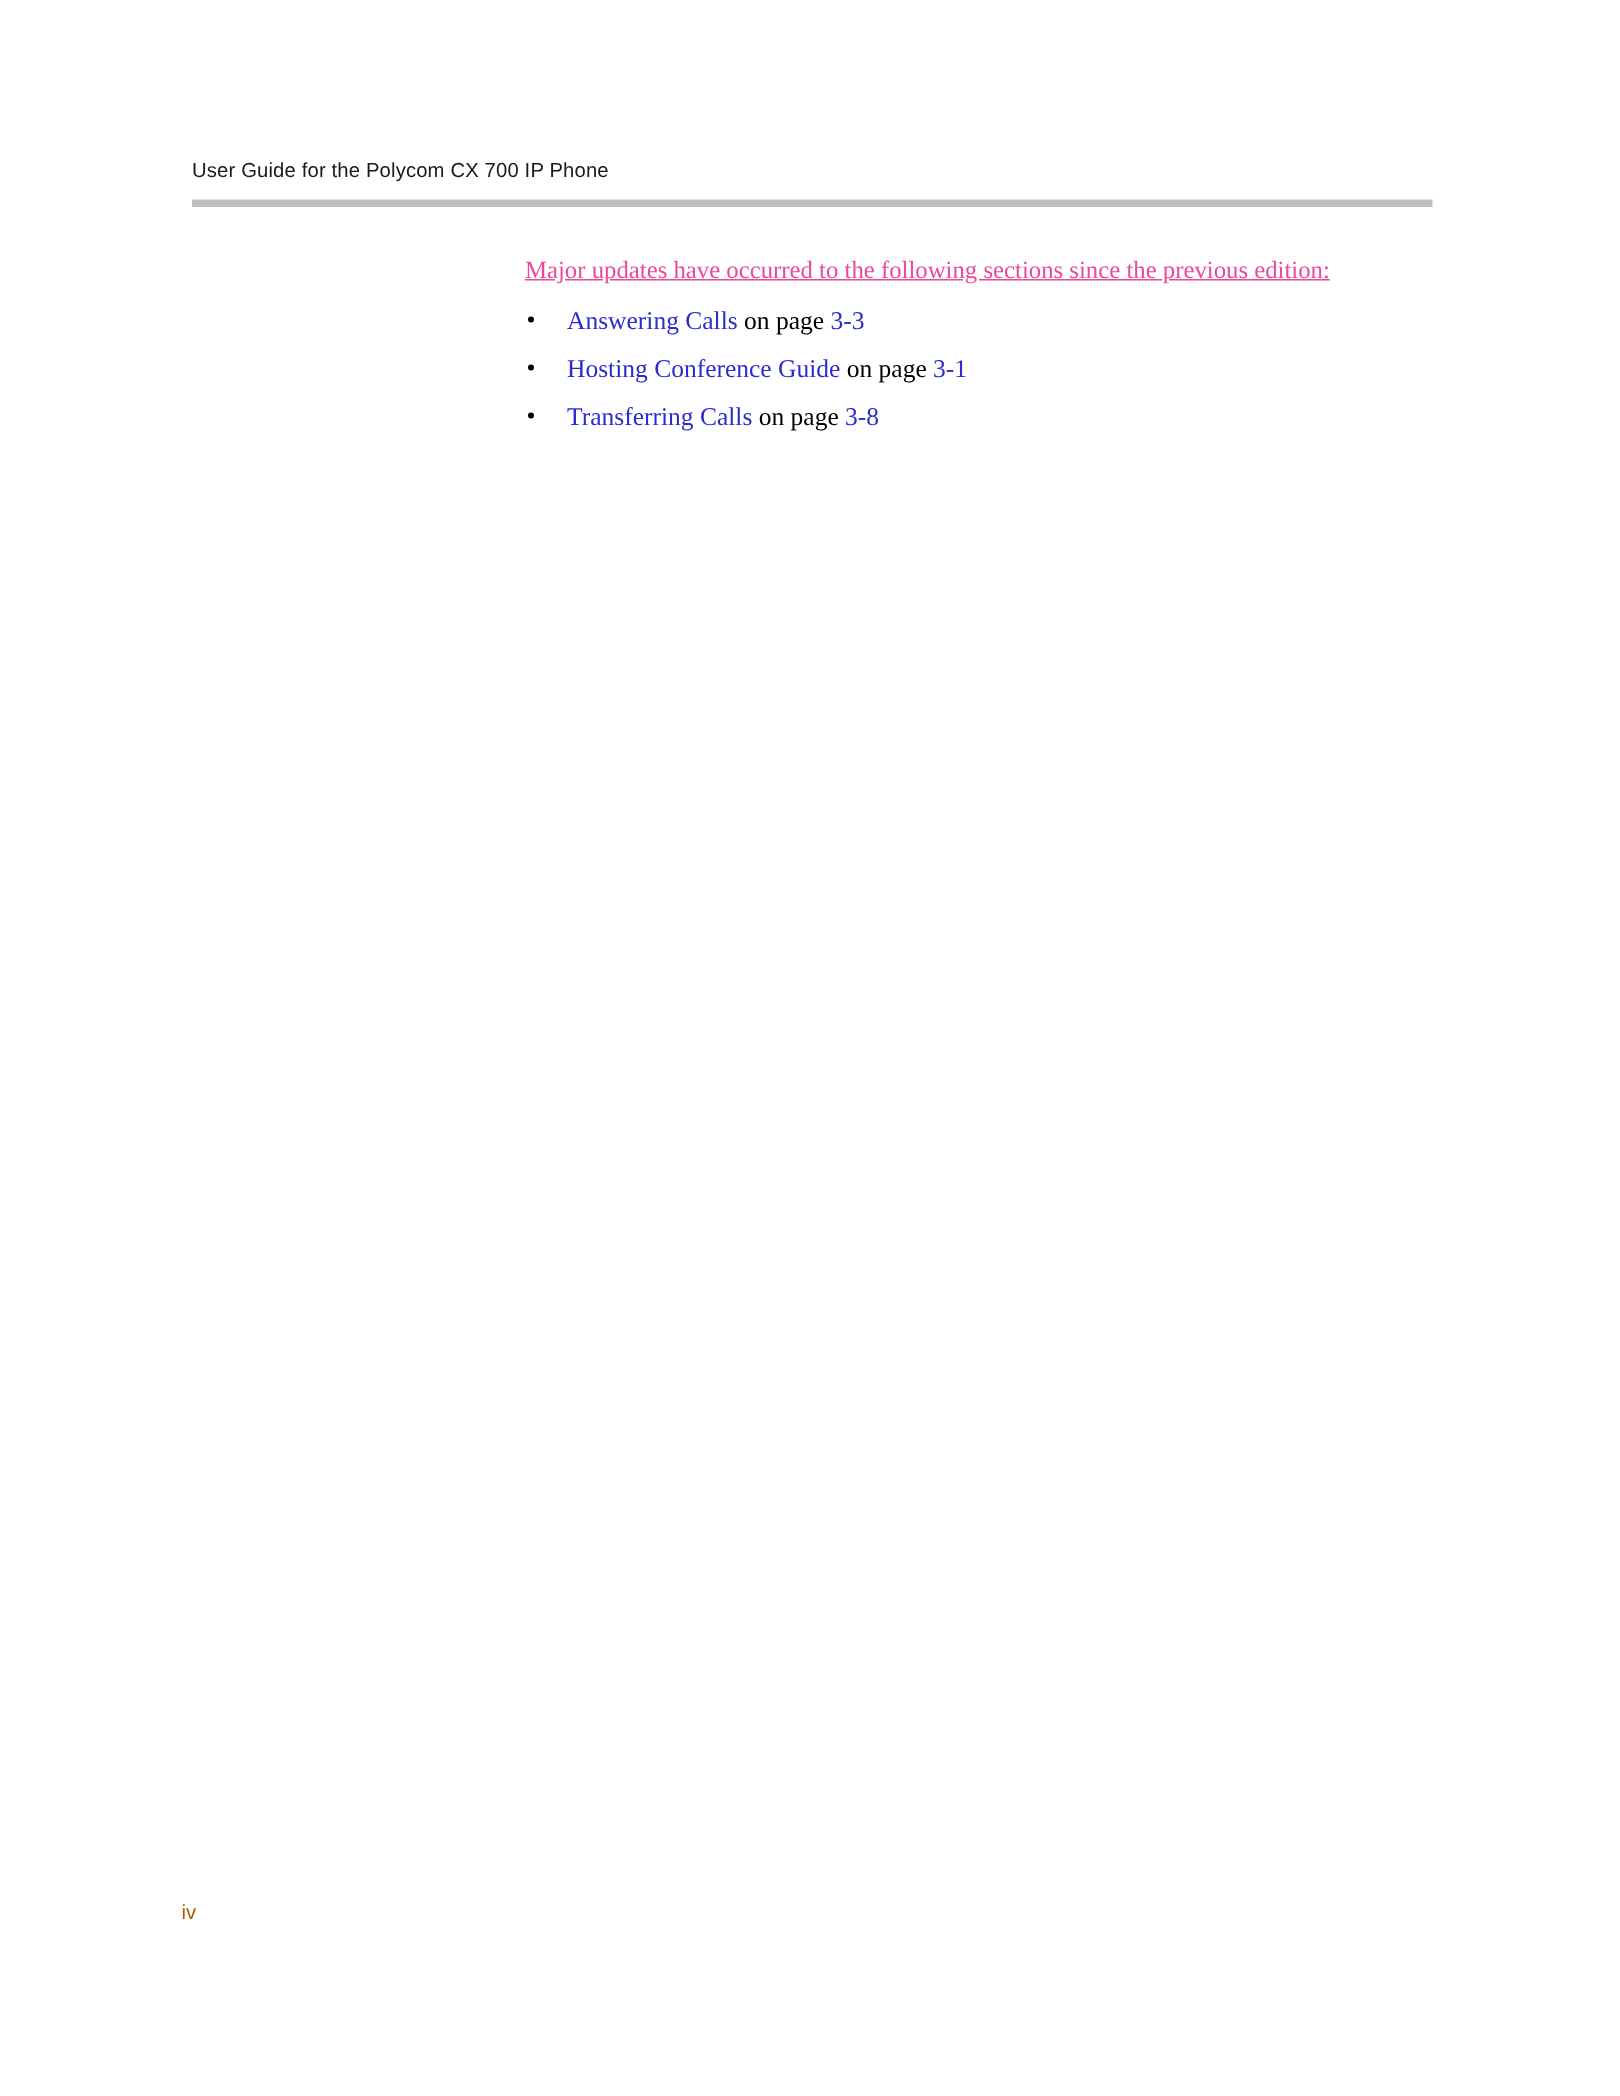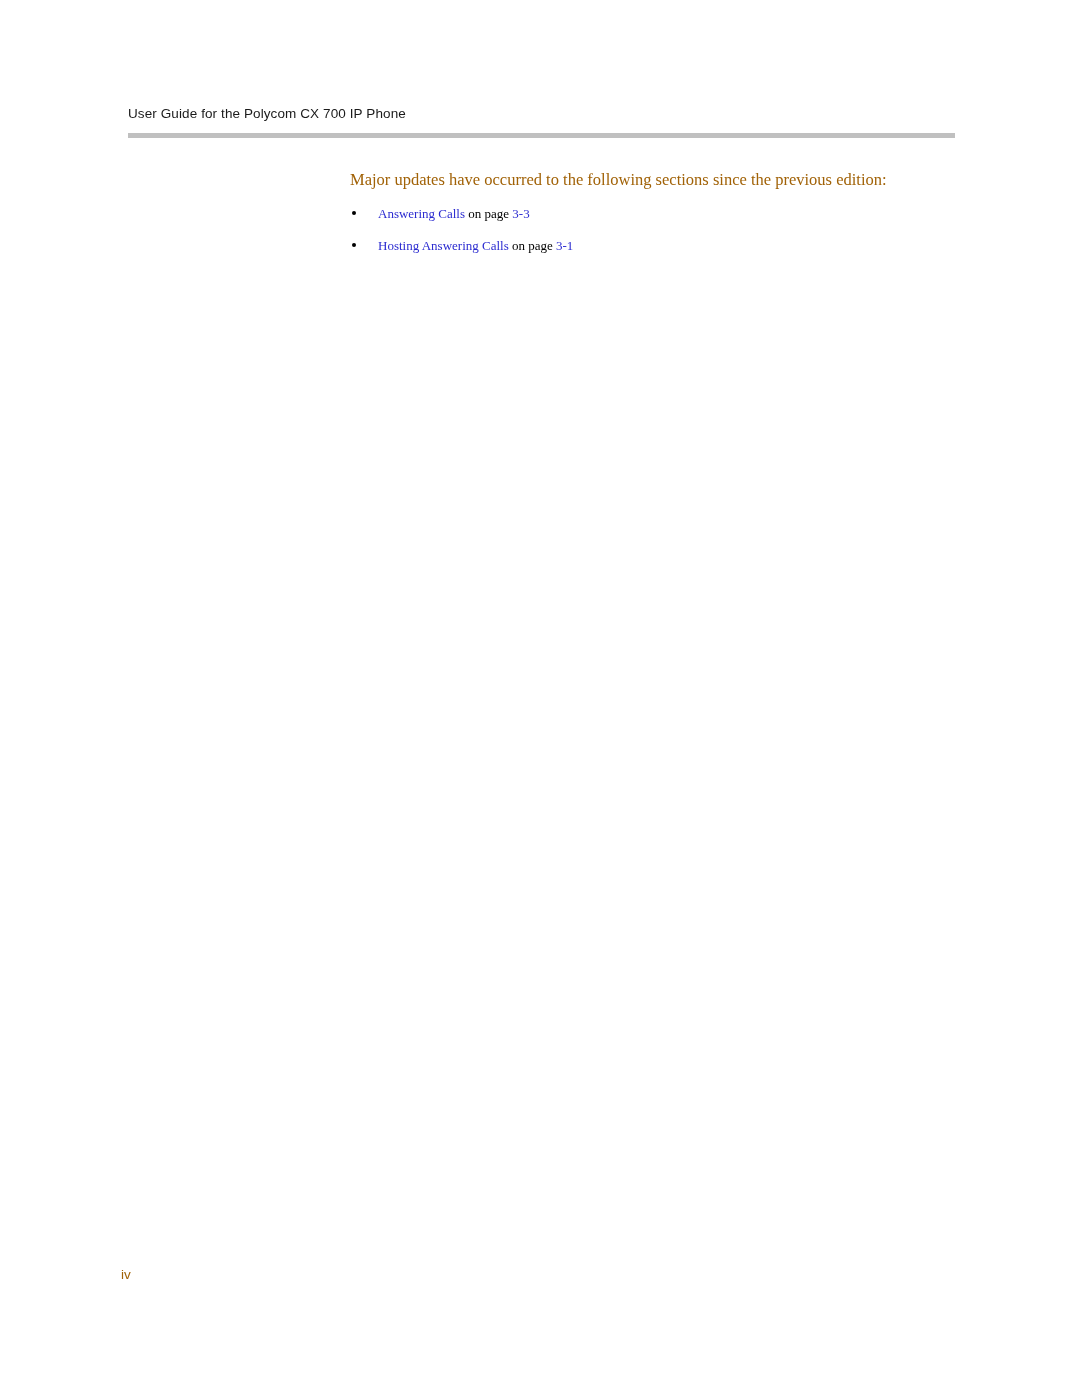--- a/index.html
+++ b/index.html
@@ -50,37 +50,38 @@
     position: absolute;
     left: 350px;
     top: 168px;
     width: 578px;
   }
 
   .intro-paragraph {
     font-family: "Liberation Serif", "DejaVu Serif", serif;
     font-size: 16.5px;
     line-height: 24px;
-    color: #a16207;
+    color: #ec4899;
     margin: 0;
     text-align: left;
+    text-decoration: underline;
   }
 
   .update-list {
     list-style: none;
     margin: 11px 0 0 0;
     padding: 0;
   }
 
   .update-item {
     position: relative;
     padding-left: 28px;
     margin: 0 0 10px 0;
     font-family: "Liberation Serif", "DejaVu Serif", serif;
-    font-size: 13px;
+    font-size: 17px;
     line-height: 22px;
     color: #000000;
     white-space: nowrap;
   }
 
   .update-item:last-child {
     margin-bottom: 0;
   }
 
   .bullet-marker {
@@ -129,23 +130,26 @@
 
     <p class="intro-paragraph">Major updates have occurred to the following sections since the previous edition:</p>
 
     <ul class="update-list">
 
       <li class="update-item">
         <span class="bullet-marker"></span><span class="link-title">Answering Calls</span><span class="plain-text"> </span><span class="plain-text">on page</span><span class="plain-text"> </span><span class="page-ref">3-3</span>
       </li>
 
       <li class="update-item">
-        <span class="bullet-marker"></span><span class="link-title">Hosting Answering Calls</span><span class="plain-text"> </span><span class="plain-text">on page</span><span class="plain-text"> </span><span class="page-ref">3-1</span>
+        <span class="bullet-marker"></span><span class="link-title">Hosting Conference Guide</span><span class="plain-text"> </span><span class="plain-text">on page</span><span class="plain-text"> </span><span class="page-ref">3-1</span>
       </li>
 
+      <li class="update-item">
+        <span class="bullet-marker"></span><span class="link-title">Transferring Calls</span><span class="plain-text"> </span><span class="plain-text">on page</span><span class="plain-text"> </span><span class="page-ref">3-8</span>
+      </li>
 
 
 
     </ul>
   </div>
 
   <div class="folio">iv</div>
 
 </div>
 

